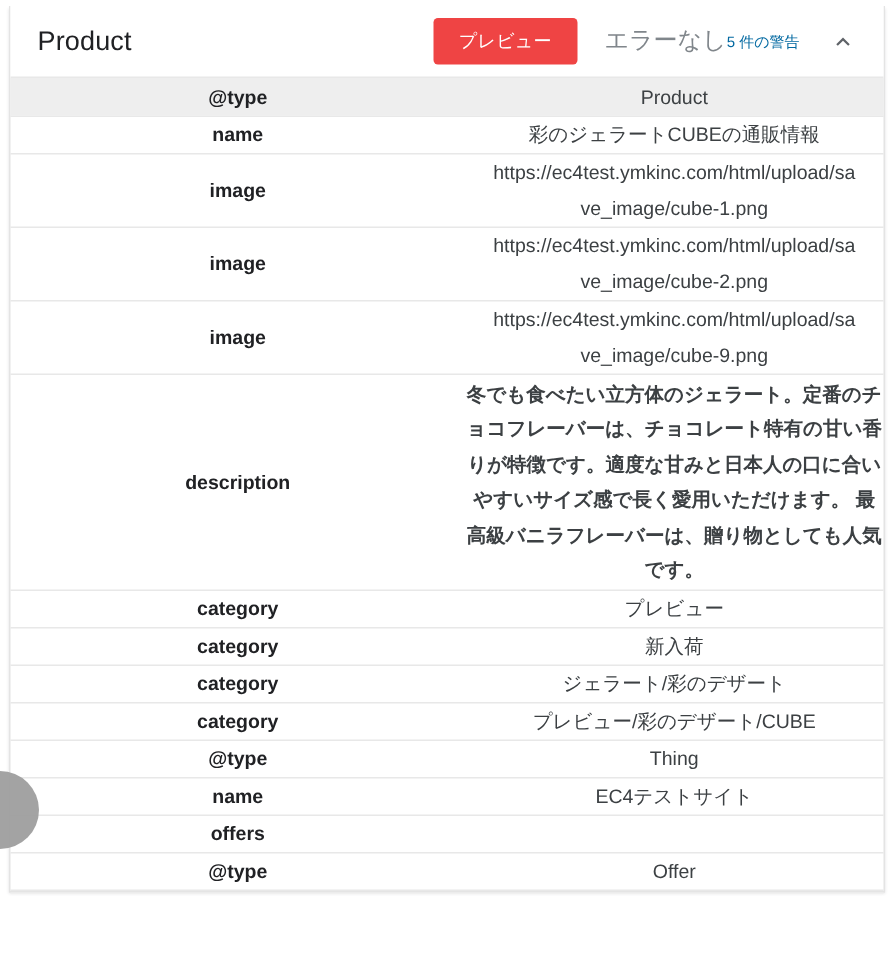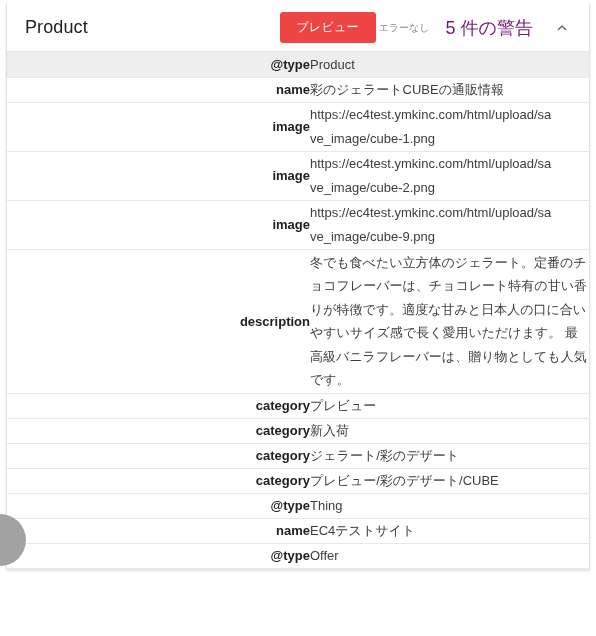--- a/index.html
+++ b/index.html
@@ -56,29 +56,28 @@
     border-radius: 3px;
     padding: 9px 17px 10px 17px;
     line-height: 1;
     cursor: pointer;
     white-space: nowrap;
     letter-spacing: .2px;
     font-family: "Liberation Sans", sans-serif;
   }
 
   #status-errors {
+    font-size: 16px;
+    color: #80868b;
+    margin-left: 18px;
+    white-space: nowrap;
+  }
+  #status-warnings {
     font-size: 10px;
-    color: #80868b;
-    margin-left: 3px;
-    white-space: nowrap;
-  }
-  #status-warnings {
-    font-size: 18px;
-    color: #701a75;
-    margin-left: 16px;
+    color: #0369a1;
     white-space: nowrap;
     cursor: pointer;
   }
   #collapse-button {
     margin-left: 16px;
     margin-right: 4px;
     width: 26px;
     height: 26px;
     display: flex;
     align-items: center;
@@ -94,20 +93,21 @@
     border-collapse: collapse;
     table-layout: fixed;
   }
   #prop-table tr {
     border-bottom: 1px solid #e8e8e8;
   }
   #prop-table tr.shaded { background: #eeeeee; }
   #prop-table td {
     padding: 0;
     vertical-align: middle;
+    text-align: center;
   }
   td.key-cell {
     width: 303px;
     text-align: right;
     padding-right: 12px;
     font-size: 13px;
     font-weight: bold;
     color: #202124;
     white-space: nowrap;
   }
@@ -125,21 +125,21 @@
   tr.row-1line td { height: 25px; }
   tr.row-2line td { height: 49px; }
   tr.row-desc td  { height: 144px; }
 
   tr.row-2line td.val-cell,
   tr.row-desc td.val-cell {
     line-height: 24px;
     padding-top: 1px;
     padding-bottom: 1px;
   }
-  tr.row-desc td.val-cell { line-height: 23.5px; }
+  tr.row-desc td.val-cell { line-height: 23.5px; font-weight: bold; }
   tr.row-2line td.val-cell .url-line,
   tr.row-desc td.val-cell .desc-text { display: block; }
 
   
   #pointer-indicator {
     position: absolute;
     left: -26px;
     top: 514px;
     width: 52px;
     height: 52px;
@@ -229,20 +229,24 @@
         </tr>
         <tr class="row-1line">
           <td class="key-cell lvl2">@type</td>
           <td class="val-cell"><span class="">Thing</span></td>
         </tr>
         <tr class="row-1line">
           <td class="key-cell lvl2">name</td>
           <td class="val-cell"><span class="">EC4テストサイト</span></td>
         </tr>
         <tr class="row-1line">
+          <td class="key-cell lvl1">offers</td>
+          <td class="val-cell"><span class=""></span></td>
+        </tr>
+        <tr class="row-1line">
           <td class="key-cell lvl2">@type</td>
           <td class="val-cell"><span class="">Offer</span></td>
         </tr>
       </tbody>
   </table>
 
 </div>
 
 <div id="pointer-indicator"></div>
 

